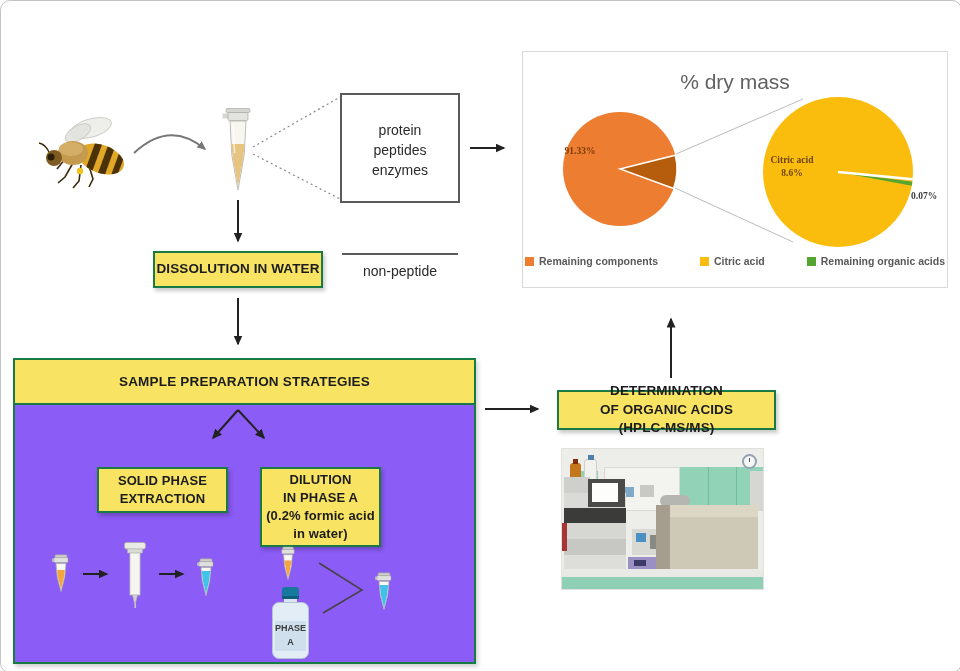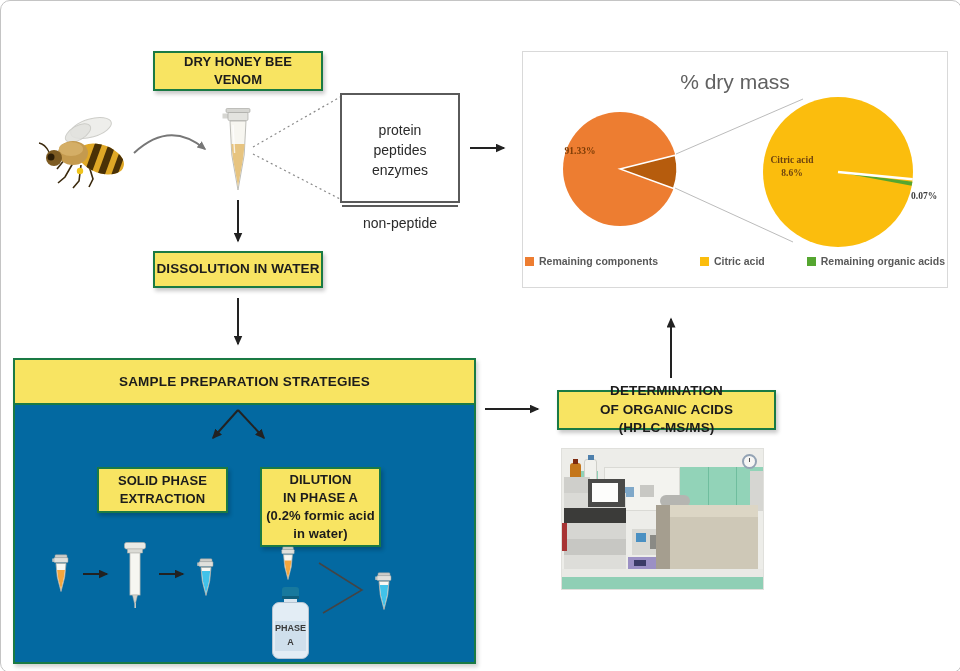--- a/index.html
+++ b/index.html
@@ -5,21 +5,21 @@
   html,body{margin:0;padding:0;background:#fff;}
   .page{position:relative;width:960px;height:671px;background:#ffffff;border:1px solid #c4c4c4;
         border-radius:10px;overflow:hidden;font-family:"Liberation Sans",sans-serif;}
   .abs{position:absolute;}
   .ybox{position:absolute;display:flex;align-items:center;justify-content:center;text-align:center;
         background:#F8E462;border:2px solid #1A7A44;color:#1c1c1c;font-weight:600;
         white-space:pre-line;box-shadow:2px 3px 4px rgba(0,0,0,.22);box-sizing:border-box;
         line-height:1.4;letter-spacing:.1px;}
   .wbox{position:absolute;background:#fff;border:2px solid #5a5a5a;box-sizing:border-box;
         color:#2a2a2a;text-align:center;white-space:pre-line;}
-  .prep-outer{position:absolute;left:12px;top:357px;width:463px;height:306px;background:#0369a1;
+  .prep-outer{position:absolute;left:12px;top:357px;width:463px;height:306px;background:#8b5cf6;
         border:2px solid #1A7A44;box-sizing:border-box;box-shadow:2px 3px 4px rgba(0,0,0,.18);}
   .prep-header{position:absolute;left:0;top:0;right:0;height:43px;background:#F8E462;
         border-bottom:2px solid #1A7A44;display:flex;align-items:center;justify-content:center;
         font-weight:600;font-size:13.5px;color:#1c1c1c;letter-spacing:.2px;}
   .chart{position:absolute;left:521px;top:50px;width:426px;height:237px;background:#fff;
         border:1px solid #D9D9D9;box-sizing:border-box;padding-left:40px;}
   .chart-title{position:absolute;top:18px;left:0;width:100%;text-align:center;font-size:21px;
         color:#616161;}
   .dlabel{position:absolute;font-family:"Liberation Serif",serif;font-weight:700;font-size:9.5px;
         white-space:pre-line;text-align:center;line-height:1.35;}
@@ -31,22 +31,20 @@
   .photo div{position:absolute;}
   .bottle{position:absolute;left:271px;top:586px;width:37px;height:88px;}
   .bottle div{position:absolute;}
   svg.overlay{position:absolute;left:0;top:0;pointer-events:none;}
 </style>
 </head>
 <body>
 
 <div class="page">
 
-  <div class="ybox" style="left:152px;top:50px;width:170px;height:40px;font-size:13px;">DRY HONEY BEE
-VENOM</div>
 
   <svg class="abs" style="left:34px;top:110px;" width="102" height="82" viewBox="0 0 102 82">
     <defs>
         <clipPath id="abd">
           <ellipse cx="66" cy="48" rx="24" ry="14"></ellipse>
         </clipPath>
       </defs>
     <g stroke="#3b2a0e" stroke-width="1.6" fill="none">
       <path d="M38,52 L30,66 L23,72"></path>
         <path d="M46,54 L44,70 L38,77"></path>
@@ -77,21 +75,21 @@
     <rect x="6" y="5.5" width="20" height="8" rx="1.2" fill="#e3e3df" stroke="#9f9f9a" stroke-width="0.6"></rect>
     <polygon points="8,14 9.8,48 16,83 22.2,48 24,14" fill="#f7f6f0" stroke="#b7b7b1" stroke-width="0.9"></polygon>
     <polygon points="9.3,37 11,52 16,79.5 21,52 22.7,37" fill="#E7C480"></polygon>
     <line x1="11" y1="18" x2="12.6" y2="46" stroke="#ffffff" stroke-width="1.4" opacity="0.75"></line>
   </svg>
 
   <div class="wbox" style="left:339px;top:92px;width:120px;height:110px;">
     <div style="height:74px;display:flex;align-items:center;justify-content:center;font-size:14px;line-height:20px;">protein
 peptides
 enzymes</div>
-    <div style="height:32px;border-top:2px solid #5a5a5a;display:flex;align-items:center;justify-content:center;font-size:14px;">non-peptide</div>
+    <div style="height:32px;border-top:2px solid #5a5a5a;display:flex;align-items:center;justify-content:center;font-size:14px;margin-top:48px;">non-peptide</div>
   </div>
 
   <div class="ybox" style="left:152px;top:250px;width:170px;height:37px;font-size:13.5px;">DISSOLUTION IN WATER</div>
 
   <div class="prep-outer">
     <div class="prep-header">SAMPLE PREPARATION STRATEGIES</div>
   </div>
 
   <div class="ybox" style="left:96px;top:466px;width:131px;height:46px;font-size:13px;">SOLID PHASE
 EXTRACTION</div>

